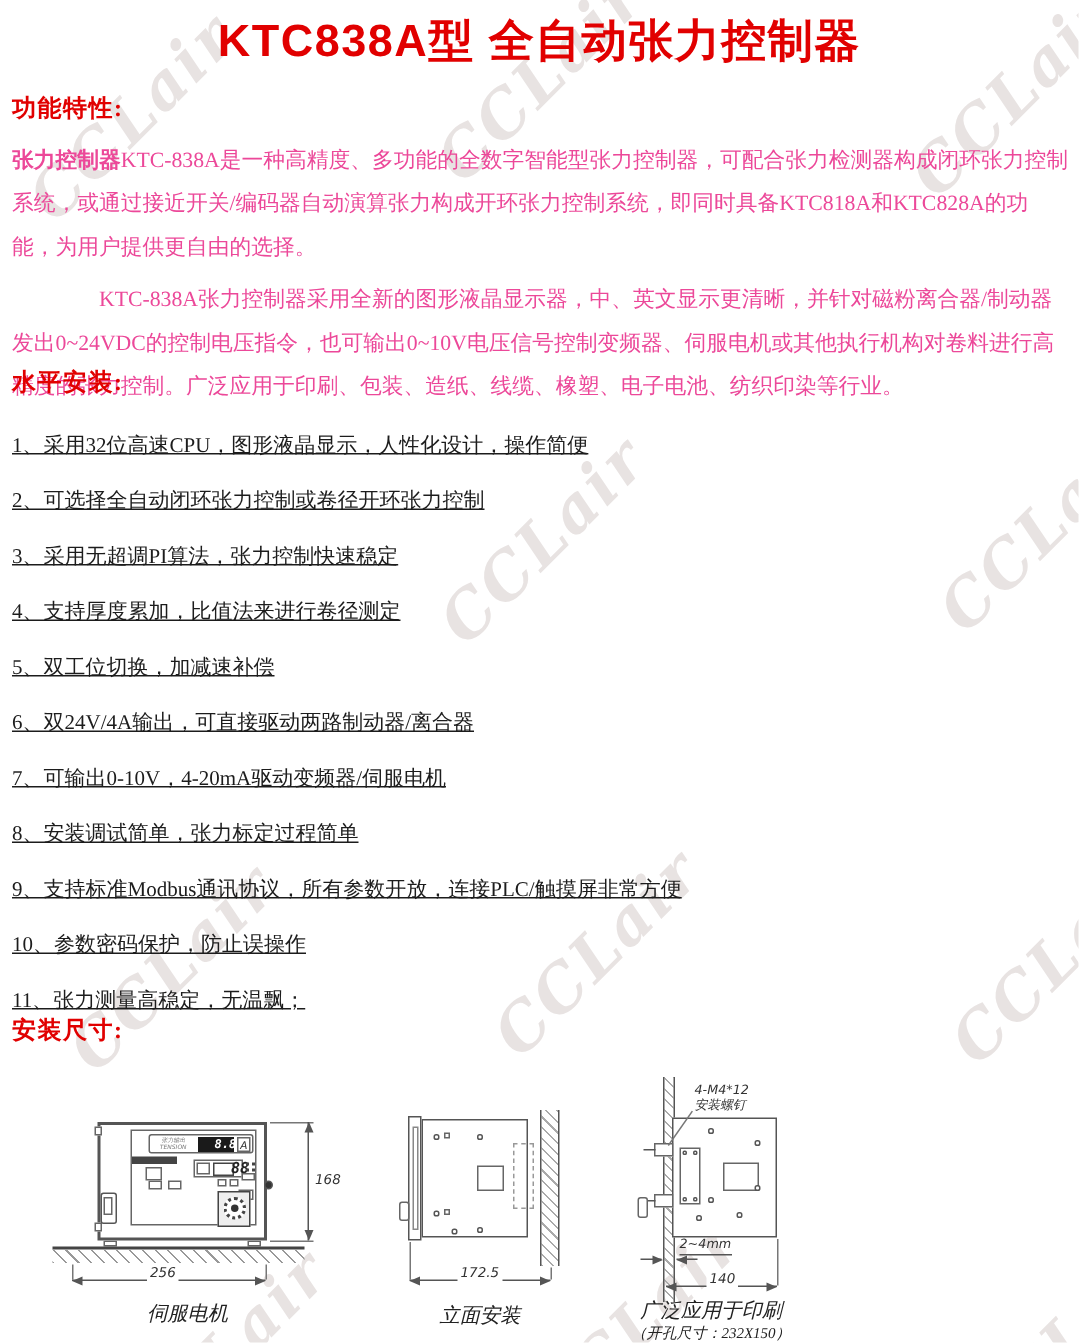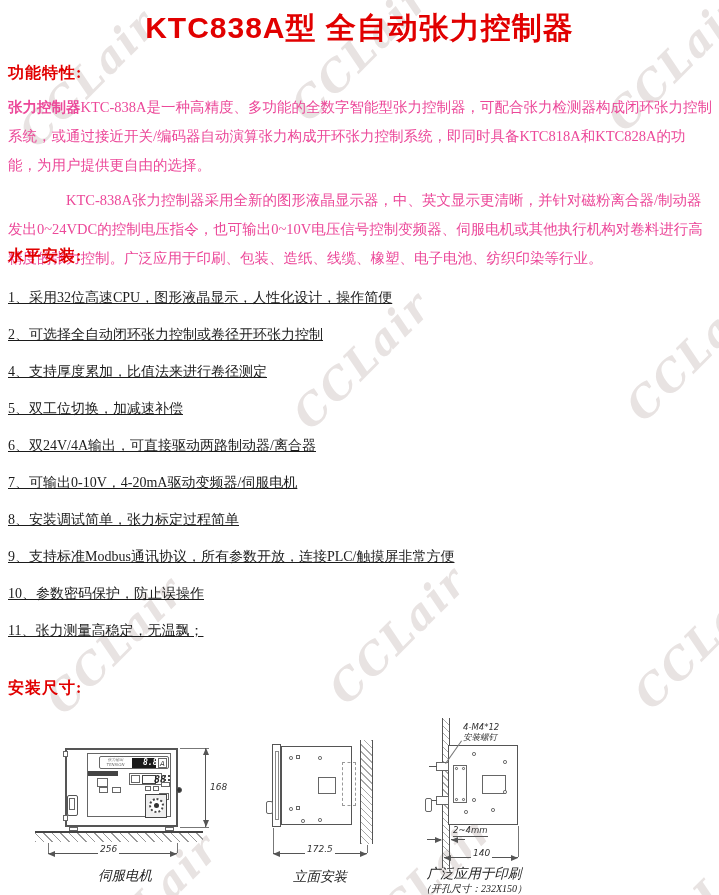--- a/index.html
+++ b/index.html
@@ -85,20 +85,21 @@
     <div class="para-block">
       <p><span class="lead-bold">张力控制器</span><span>KTC-838A是一种高精度、多功能的全数字智能型张力控制器，可配合张力检测器构成闭环张力控制系统，或通过接近开关/编码器自动演算张力构成开环张力控制系统，即同时具备KTC818A和KTC828A的功能，为用户提供更自由的选择。</span></p>
       <p class="para2">KTC-838A张力控制器采用全新的图形液晶显示器，中、英文显示更清晰，并针对磁粉离合器/制动器发出0~24VDC的控制电压指令，也可输出0~10V电压信号控制变频器、伺服电机或其他执行机构对卷料进行高精度的张力控制。广泛应用于印刷、包装、造纸、线缆、橡塑、电子电池、纺织印染等行业。</p>
     </div>
 
     <div class="sec-h" style="top:246px">水平安装:</div>
 
     <ul class="param-list">
       <li>1、采用32位高速CPU，图形液晶显示，人性化设计，操作简便</li>
       <li>2、可选择全自动闭环张力控制或卷径开环张力控制</li>
+      <li>3、采用无超调PI算法，张力控制快速稳定</li>
       <li>4、支持厚度累加，比值法来进行卷径测定</li>
       <li>5、双工位切换，加减速补偿</li>
       <li>6、双24V/4A输出，可直接驱动两路制动器/离合器</li>
       <li>7、可输出0-10V，4-20mA驱动变频器/伺服电机</li>
       <li>8、安装调试简单，张力标定过程简单</li>
       <li>9、支持标准Modbus通讯协议，所有参数开放，连接PLC/触摸屏非常方便</li>
       <li>10、参数密码保护，防止误操作</li>
       <li>11、张力测量高稳定，无温飘；</li>
     </ul>
 

